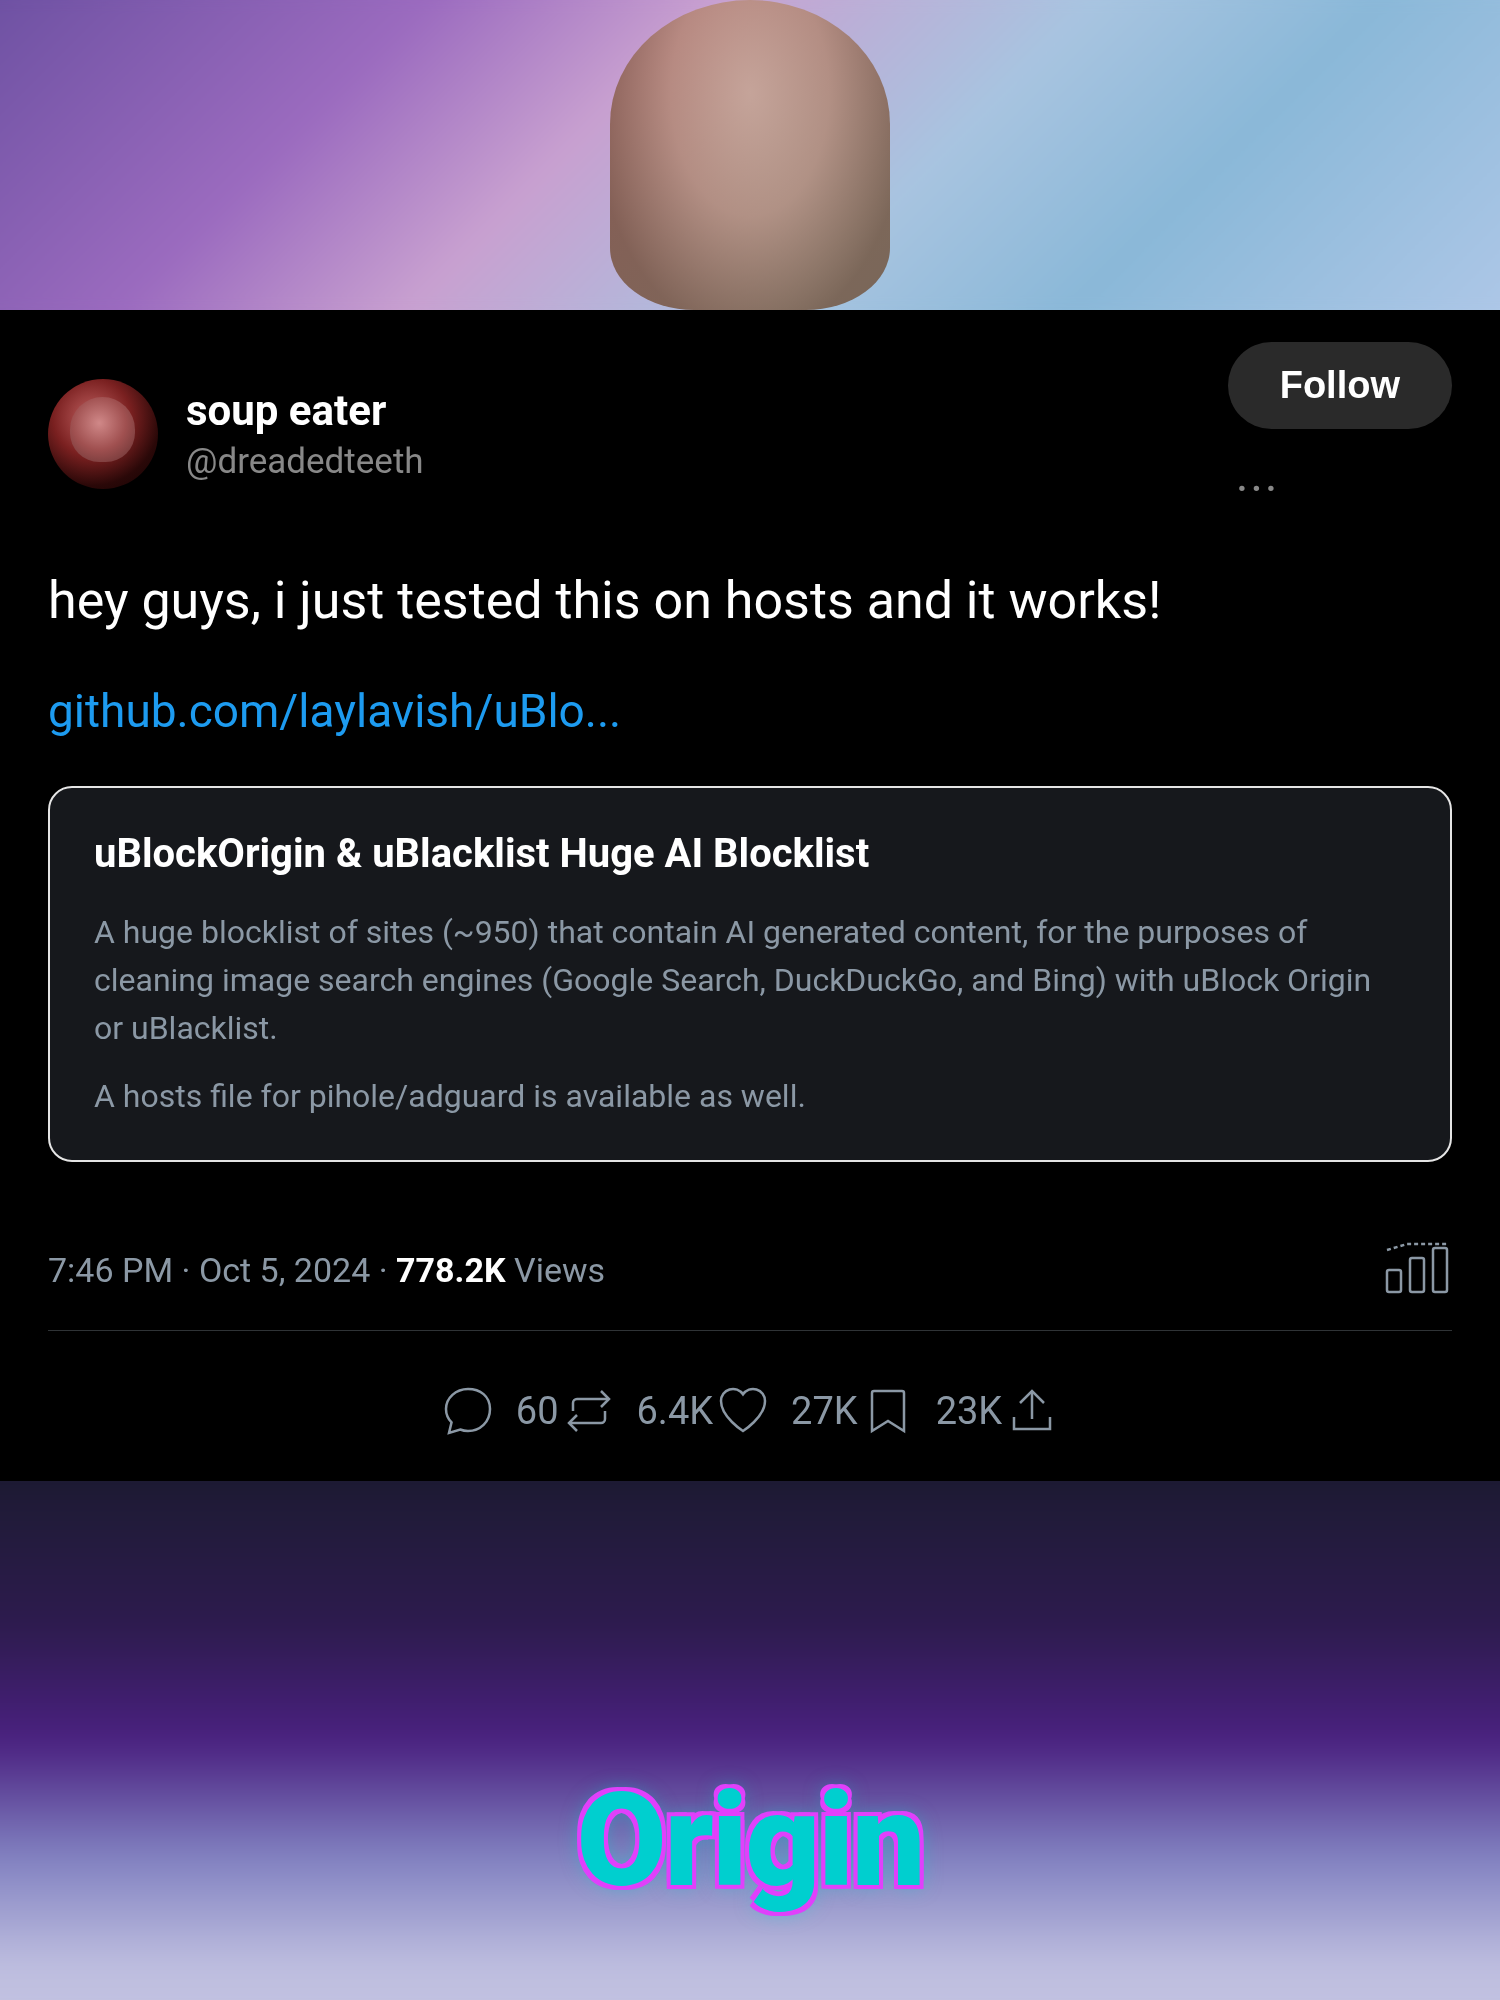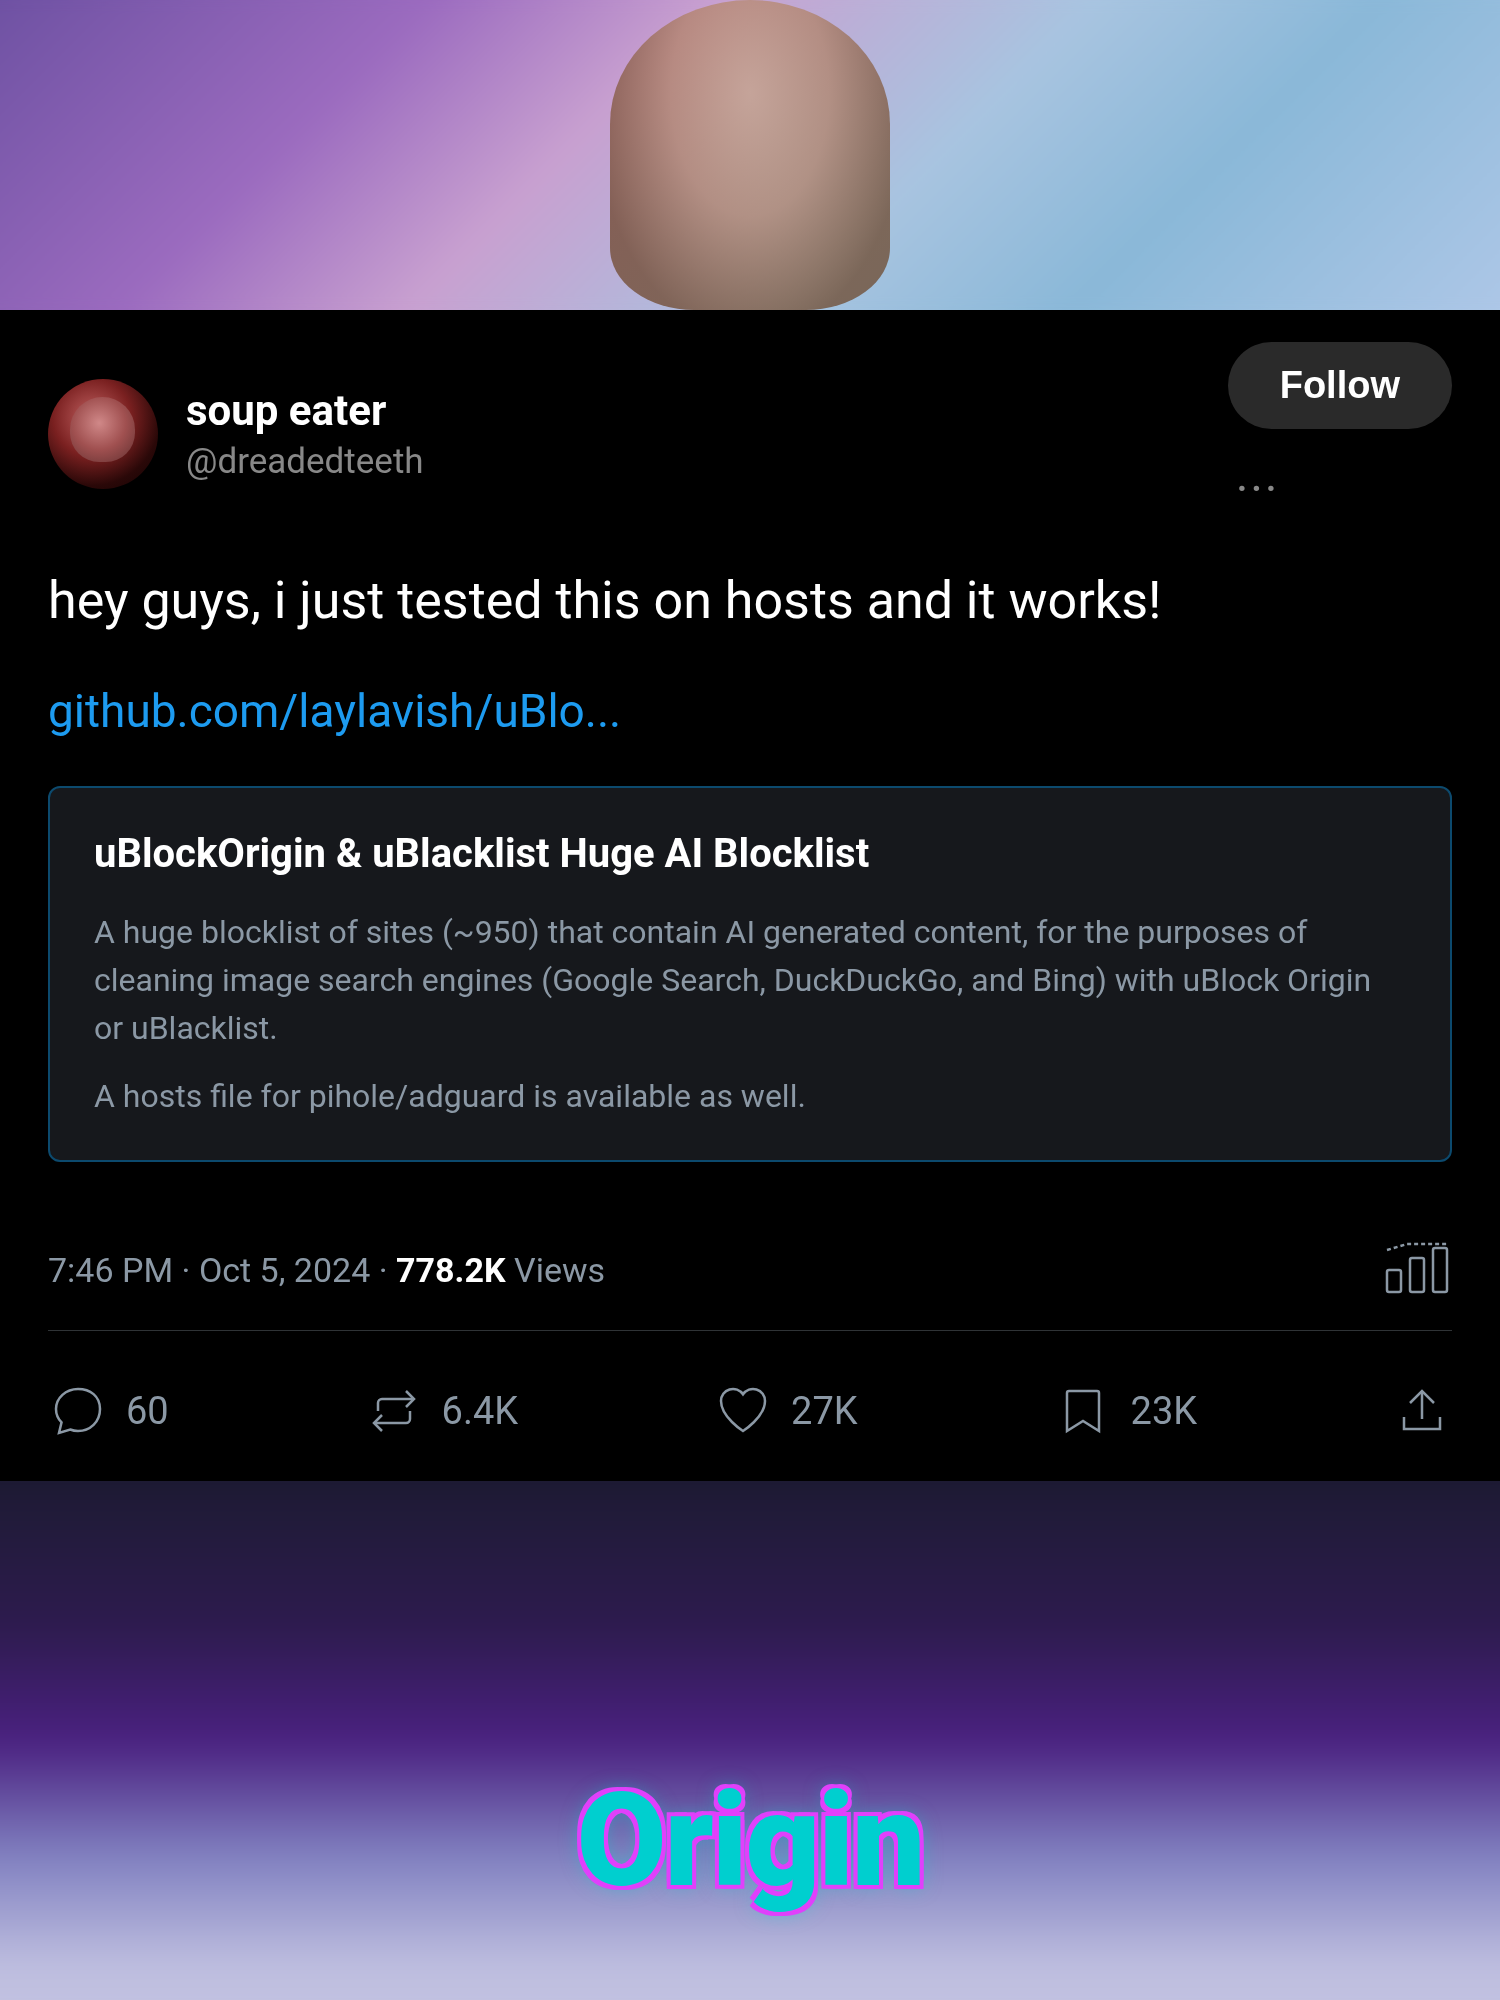--- a/index.html
+++ b/index.html
@@ -146,22 +146,22 @@
       font-size: 46px;
       color: #1d9bf0;
       margin-bottom: 48px;
       display: block;
       text-decoration: none;
       margin-top: 8px;
     }
 
     
     .link-card {
-      border: 2px solid #0c4a6e;
-      border-radius: 12px;
+      border: 2px solid #e5e5e5;
+      border-radius: 24px;
       padding: 40px 44px;
       background: #16181c;
       margin-bottom: 48px;
     }
 
     .link-card-title {
       font-size: 40px;
       font-weight: 700;
       color: #fff;
       margin-bottom: 28px;
@@ -205,21 +205,21 @@
     .analytics-icon {
       width: 70px;
       height: 60px;
       position: relative;
     }
 
     
     .engagement-row {
       display: flex;
       align-items: center;
-      justify-content: space-between;
+      justify-content: center;
       padding: 20px 0 40px 0;
     }
 
     .engagement-item {
       display: flex;
       align-items: center;
       gap: 18px;
       cursor: pointer;
     }
 

